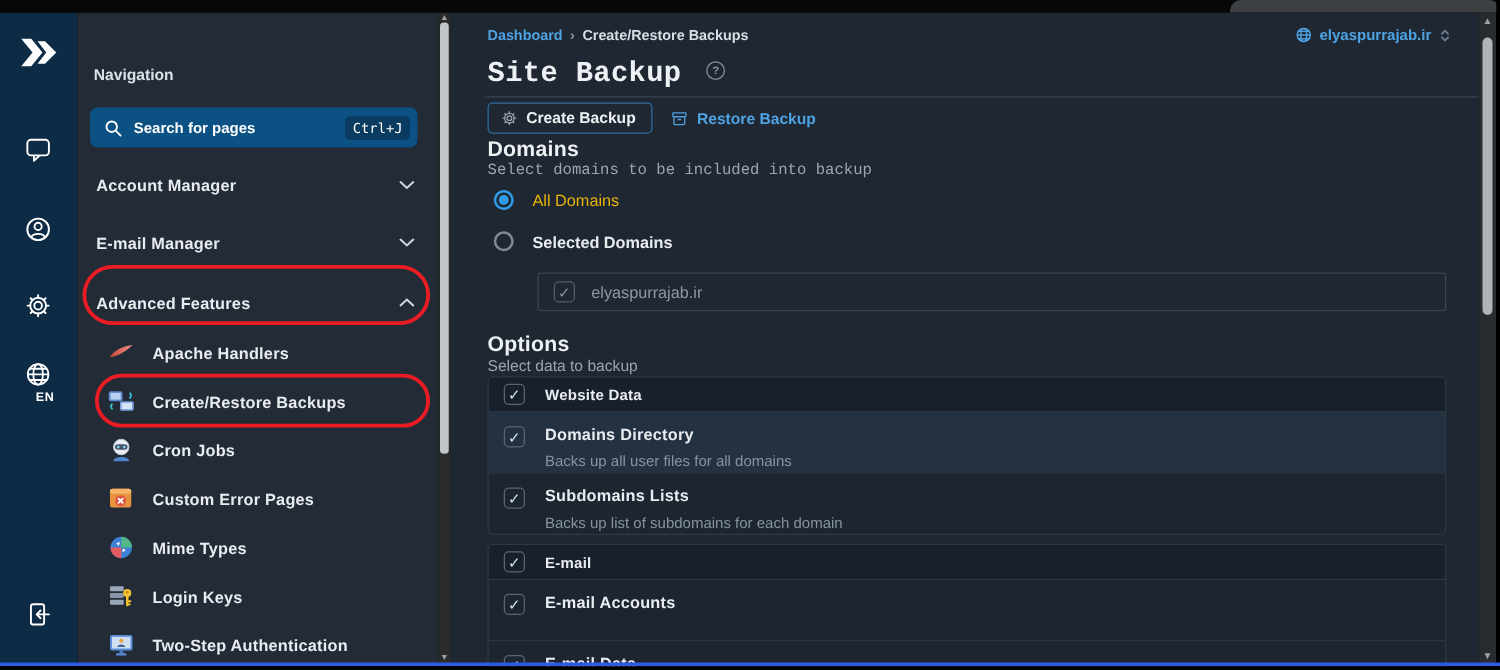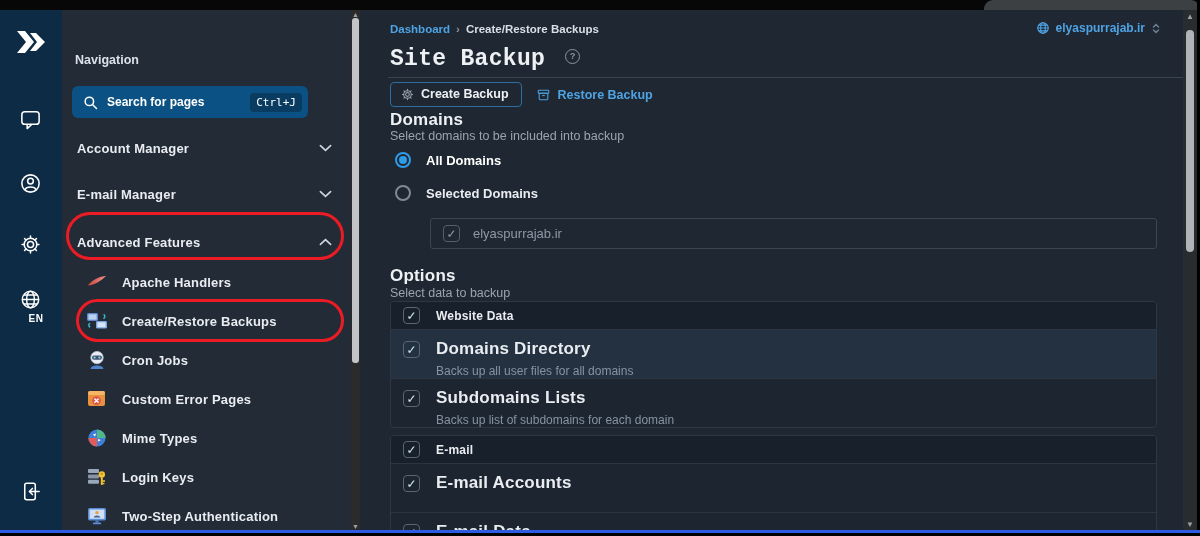--- a/index.html
+++ b/index.html
@@ -19,21 +19,21 @@
   
   .rail { position:absolute; left:0; top:0; width:62px; height:521px; background:#0d2b45; }
   .rail .logo { position:absolute; left:14px; top:18px; }
   .rail-icon { position:absolute; left:19px; cursor:pointer; }
   .rail-lang { position:absolute; left:0; width:72px; text-align:center; color:#fff; font-size:10px; font-weight:bold; letter-spacing:.5px; }
 
   
   .sidebar { position:absolute; left:62px; top:0; width:289px; height:521px; background:#222b36; overflow:hidden; }
   .sb-title { position:absolute; left:13px; top:15px; color:#f2f4f6; font-size:20px; font-weight:bold; letter-spacing:.3px; }
   .sb-sub { position:absolute; left:13px; top:43px; color:#dbe1e8; font-size:12.5px; font-weight:bold; }
-  .search { position:absolute; left:10px; top:76px; width:236px; height:32px; background:#0b5183; border-radius:6px; display:flex; align-items:center; padding:0 6px 0 11px; }
+  .search { position:absolute; left:10px; top:76px; width:262px; height:32px; background:#0b5183; border-radius:6px; display:flex; align-items:center; padding:0 6px 0 11px; }
   .search input { flex:1; background:transparent; border:none; outline:none; color:#fff; font-size:12px; font-weight:bold; font-family:"Liberation Sans",sans-serif; margin-left:9px; min-width:0; }
   .search input::placeholder { color:#fff; opacity:1; }
   .search-kbd { background:#0a3c61; color:#fff; border-radius:4px; font-family:"DejaVu Sans Mono",monospace; font-size:11px; padding:3px 6px; }
   .group-row { position:absolute; left:10px; width:270px; height:32px; display:flex; align-items:center; justify-content:space-between; padding:0 10px 0 5px; cursor:pointer; }
   .group-row span { color:#e9edf1; font-size:13px; font-weight:bold; letter-spacing:.2px; }
   .sub-item { position:absolute; left:24px; width:256px; height:32px; display:flex; align-items:center; gap:14px; cursor:pointer; }
   .sub-item .si-label { color:#e9edf1; font-size:13px; font-weight:bold; letter-spacing:.2px; }
   .si-icon { width:22px; height:22px; flex:0 0 22px; }
 
   
@@ -53,44 +53,44 @@
   .page-title { color:#eef1f4; font-size:23px; font-weight:bold; letter-spacing:.3px; }
   .help { width:15px; height:15px; border:1.4px solid #8b95a2; border-radius:50%; color:#8b95a2; font-size:9px; font-weight:bold; display:flex; align-items:center; justify-content:center; margin-top:3px; }
   .hdr-divider { position:absolute; left:28px; top:67px; width:795px; height:1px; background:#3a4350; }
   .actions { position:absolute; left:30px; top:72px; display:flex; align-items:center; gap:14px; }
   .btn-outline { display:flex; align-items:center; gap:7px; border:1px solid #2e6da0; border-radius:4px; background:transparent; padding:4px 12px 5px 10px; color:#eef1f4; font-size:12.5px; font-weight:bold; cursor:pointer; font-family:"Liberation Sans",sans-serif; }
   .btn-link { display:flex; align-items:center; gap:7px; border:none; background:transparent; color:#4fa3e3; font-size:12.5px; font-weight:bold; cursor:pointer; font-family:"Liberation Sans",sans-serif; }
 
   .sec-h { color:#eef1f4; font-size:17px; font-weight:bold; letter-spacing:.2px; }
   .sec-sub { color:#9aa5b1; font-size:12.5px; }
   .domains-h { position:absolute; left:30px; top:100px; }
-  .domains-sub { position:absolute; left:30px; top:119px; }
+  .domains-sub { position:absolute; left:30px; top:119px;font-family:Liberation Mono, monospace; }
   .radio-row { position:absolute; left:35px; display:flex; align-items:center; gap:15px; cursor:pointer; }
   .radio { width:16px; height:16px; border-radius:50%; }
   .radio.on { border:2px solid #2f9ce8; position:relative; }
   .radio.on::after { content:""; position:absolute; left:2px; top:2px; width:8px; height:8px; border-radius:50%; background:#2f9ce8; }
   .radio.off { border:2px solid #7f8a96; }
-  .radio-label.on { color:#ffffff; font-size:13px; font-weight:bold; }
+  .radio-label.on { color:#eab308; font-size:13px; font-weight:normal; }
   .radio-label.off { color:#e9edf1; font-size:13px; font-weight:bold; }
   .domain-box { position:absolute; left:70px; top:208px; width:727px; height:31px; border:1px solid #3a4553; border-radius:3px; display:flex; align-items:center; gap:13px; padding:0 12px; }
   .cb { width:17px; height:17px; border-radius:4px; display:flex; align-items:center; justify-content:center; font-size:12px; flex:0 0 17px; }
   .cb.gray { border:1.4px solid #555f6c; color:#8f99a6; }
   .cb.lite { border:1.4px solid #5a6573; color:#cfe9f2; }
   .domain-box .dlabel { color:#8f99a6; font-size:13px; }
 
   .options-h { position:absolute; left:30px; top:256px; }
   .options-sub { position:absolute; left:30px; top:276px; }
   .opt-group { position:absolute; left:30px; width:767px; border:1px solid #2e3845; border-radius:4px; overflow:hidden; background:#1c2530; }
   .opt-row { display:flex; align-items:flex-start; gap:16px; padding:0 12px; }
   .opt-row + .opt-row { border-top:1px solid #2c3643; }
   .opt-row.hdr { height:27px; align-items:center; background:#18202b; }
   .opt-row.hdr .olabel { font-size:12px; }
   .opt-row.item { height:49px; padding-top:9px; }
   .opt-row.item.hl { background:#243140; }
-  .olabel { color:#e9edf1; font-size:17px; font-weight:bold; letter-spacing:.2px; }
+  .olabel { color:#e9edf1; font-size:13px; font-weight:bold; letter-spacing:.2px; }
   .odesc { color:#8793a1; font-size:12px; margin-top:5px; }
   .g1 { top:291px; }
   .g2 { top:425px; height:110px; }
 
   
   .main-scroll { position:absolute; left:1183px; top:0; width:14px; height:521px; background:#282c2f; }
   .main-scroll .thumb { position:absolute; left:3px; top:20px; width:8px; height:222px; background:#b0b4b8; border-radius:4px; }
 
   
   .annot { position:absolute; border:3.5px solid #ec1c24; border-radius:24px; z-index:30; pointer-events:none; }

